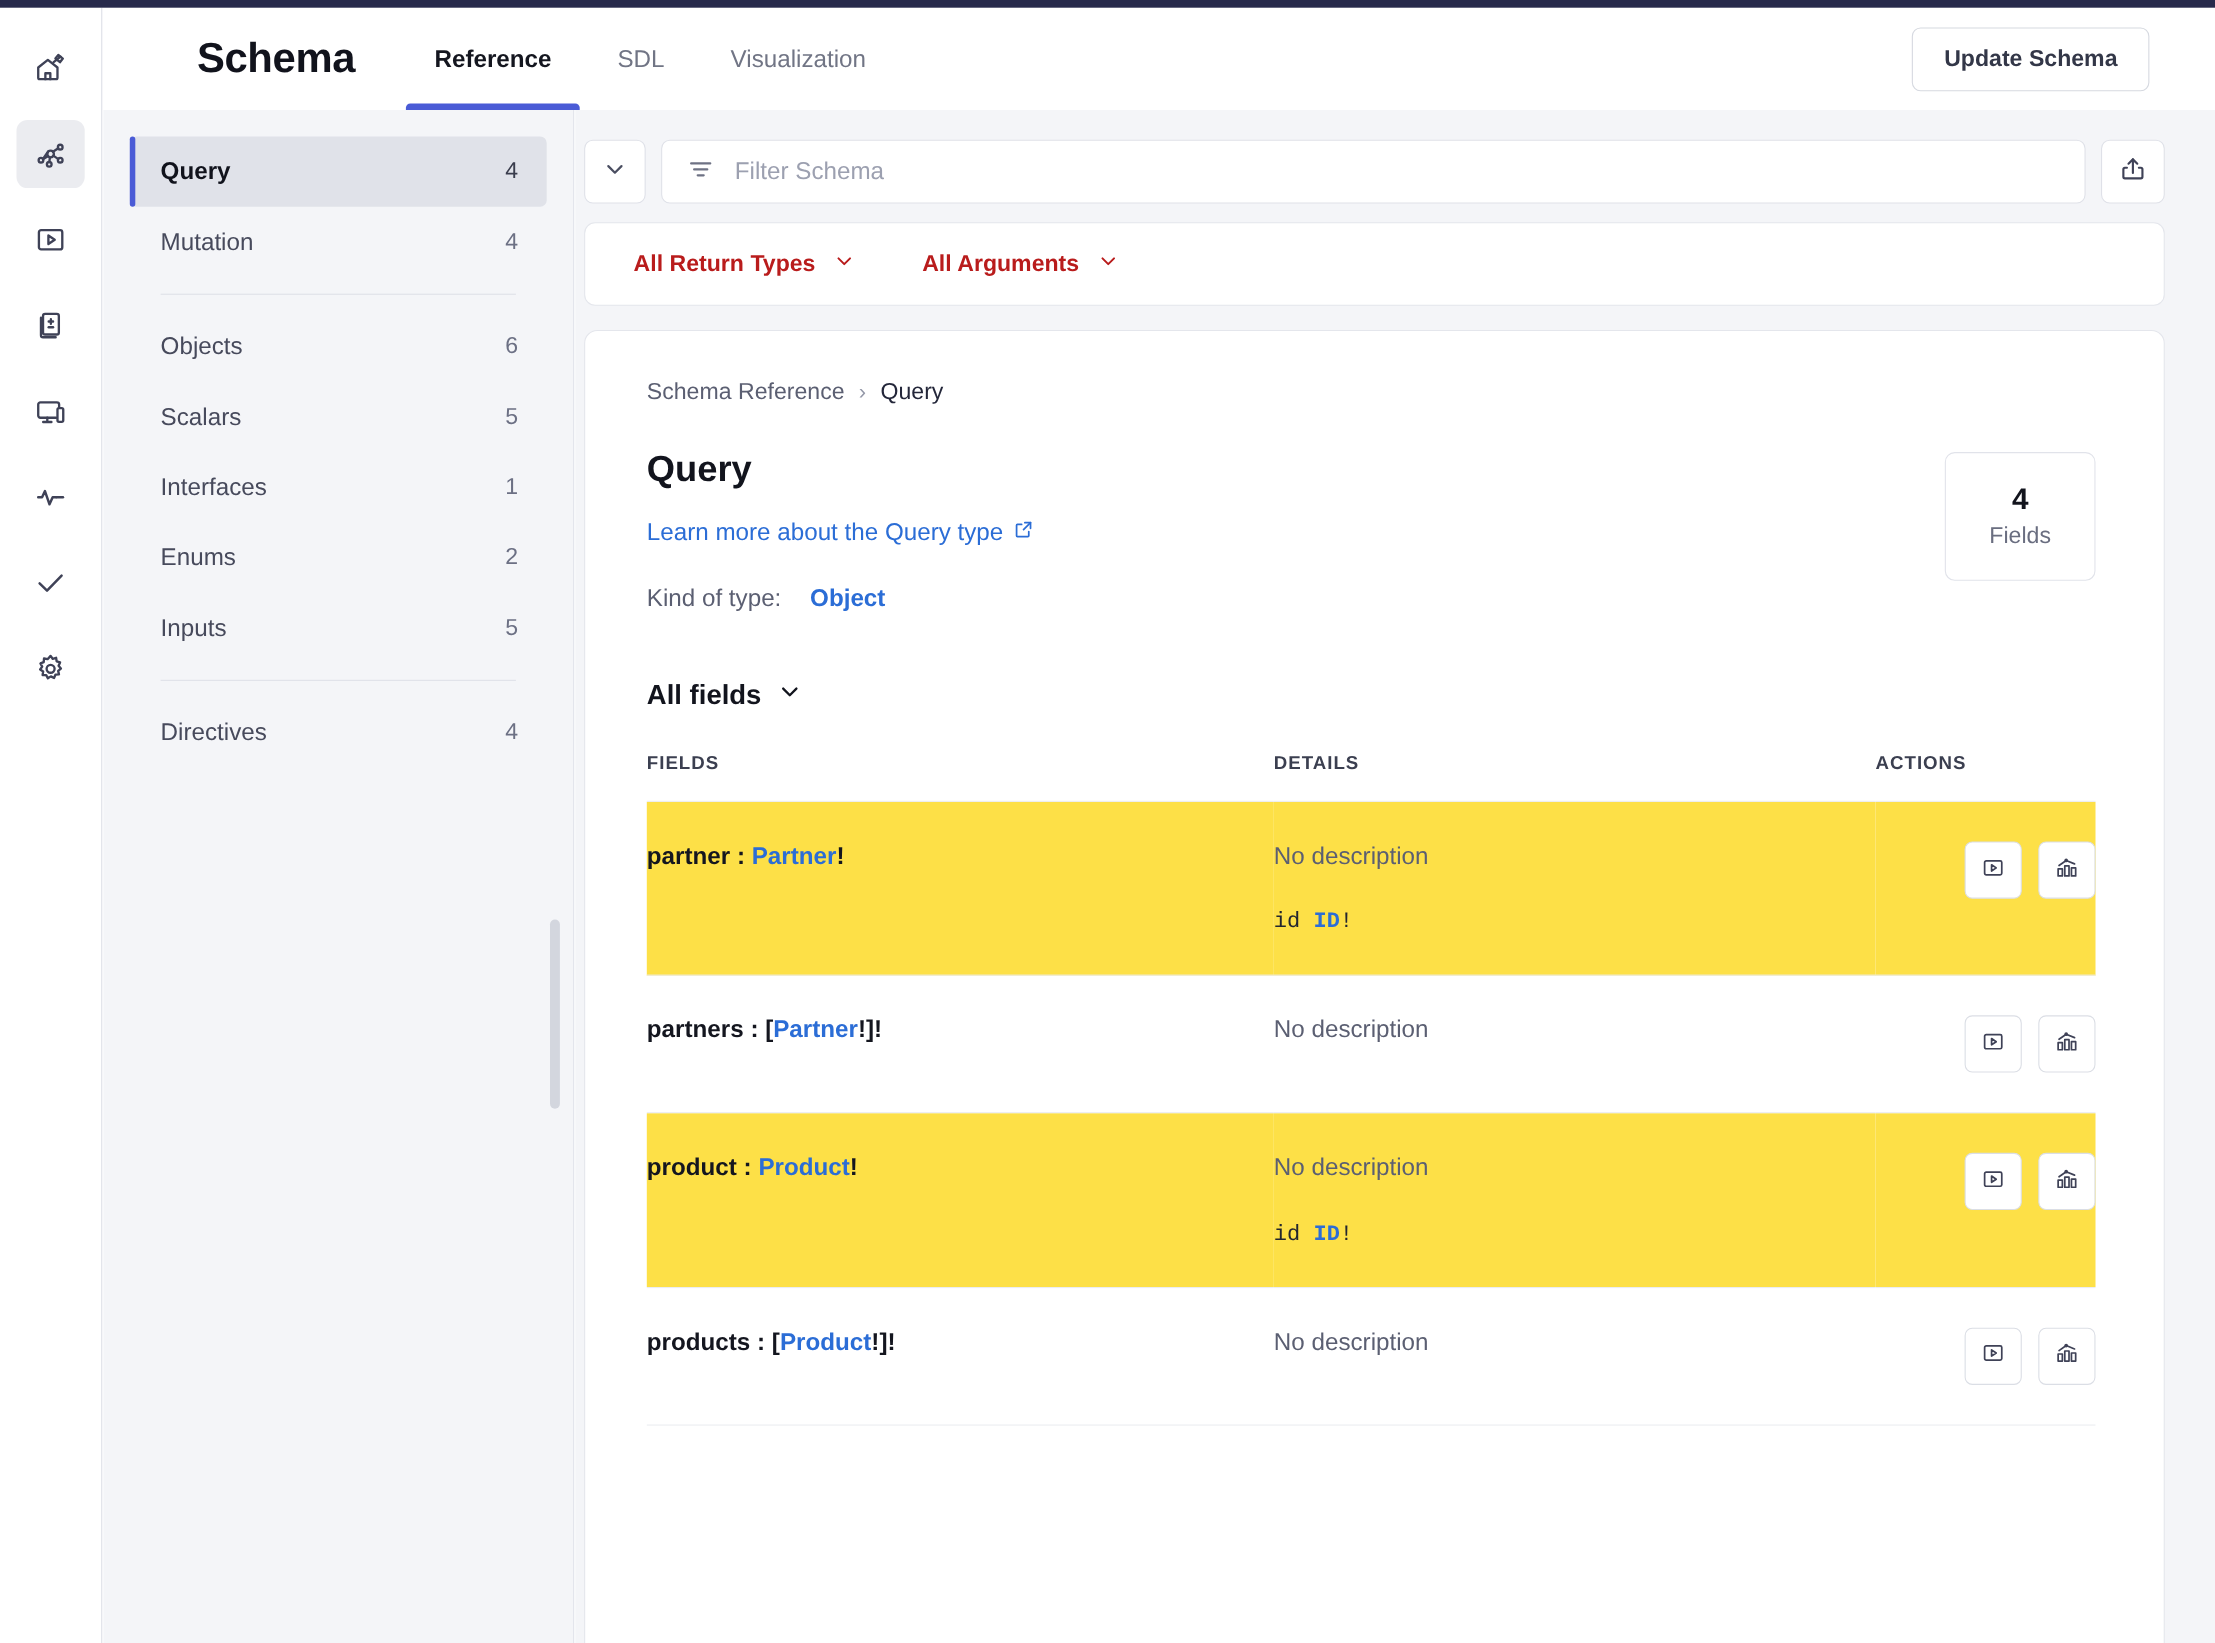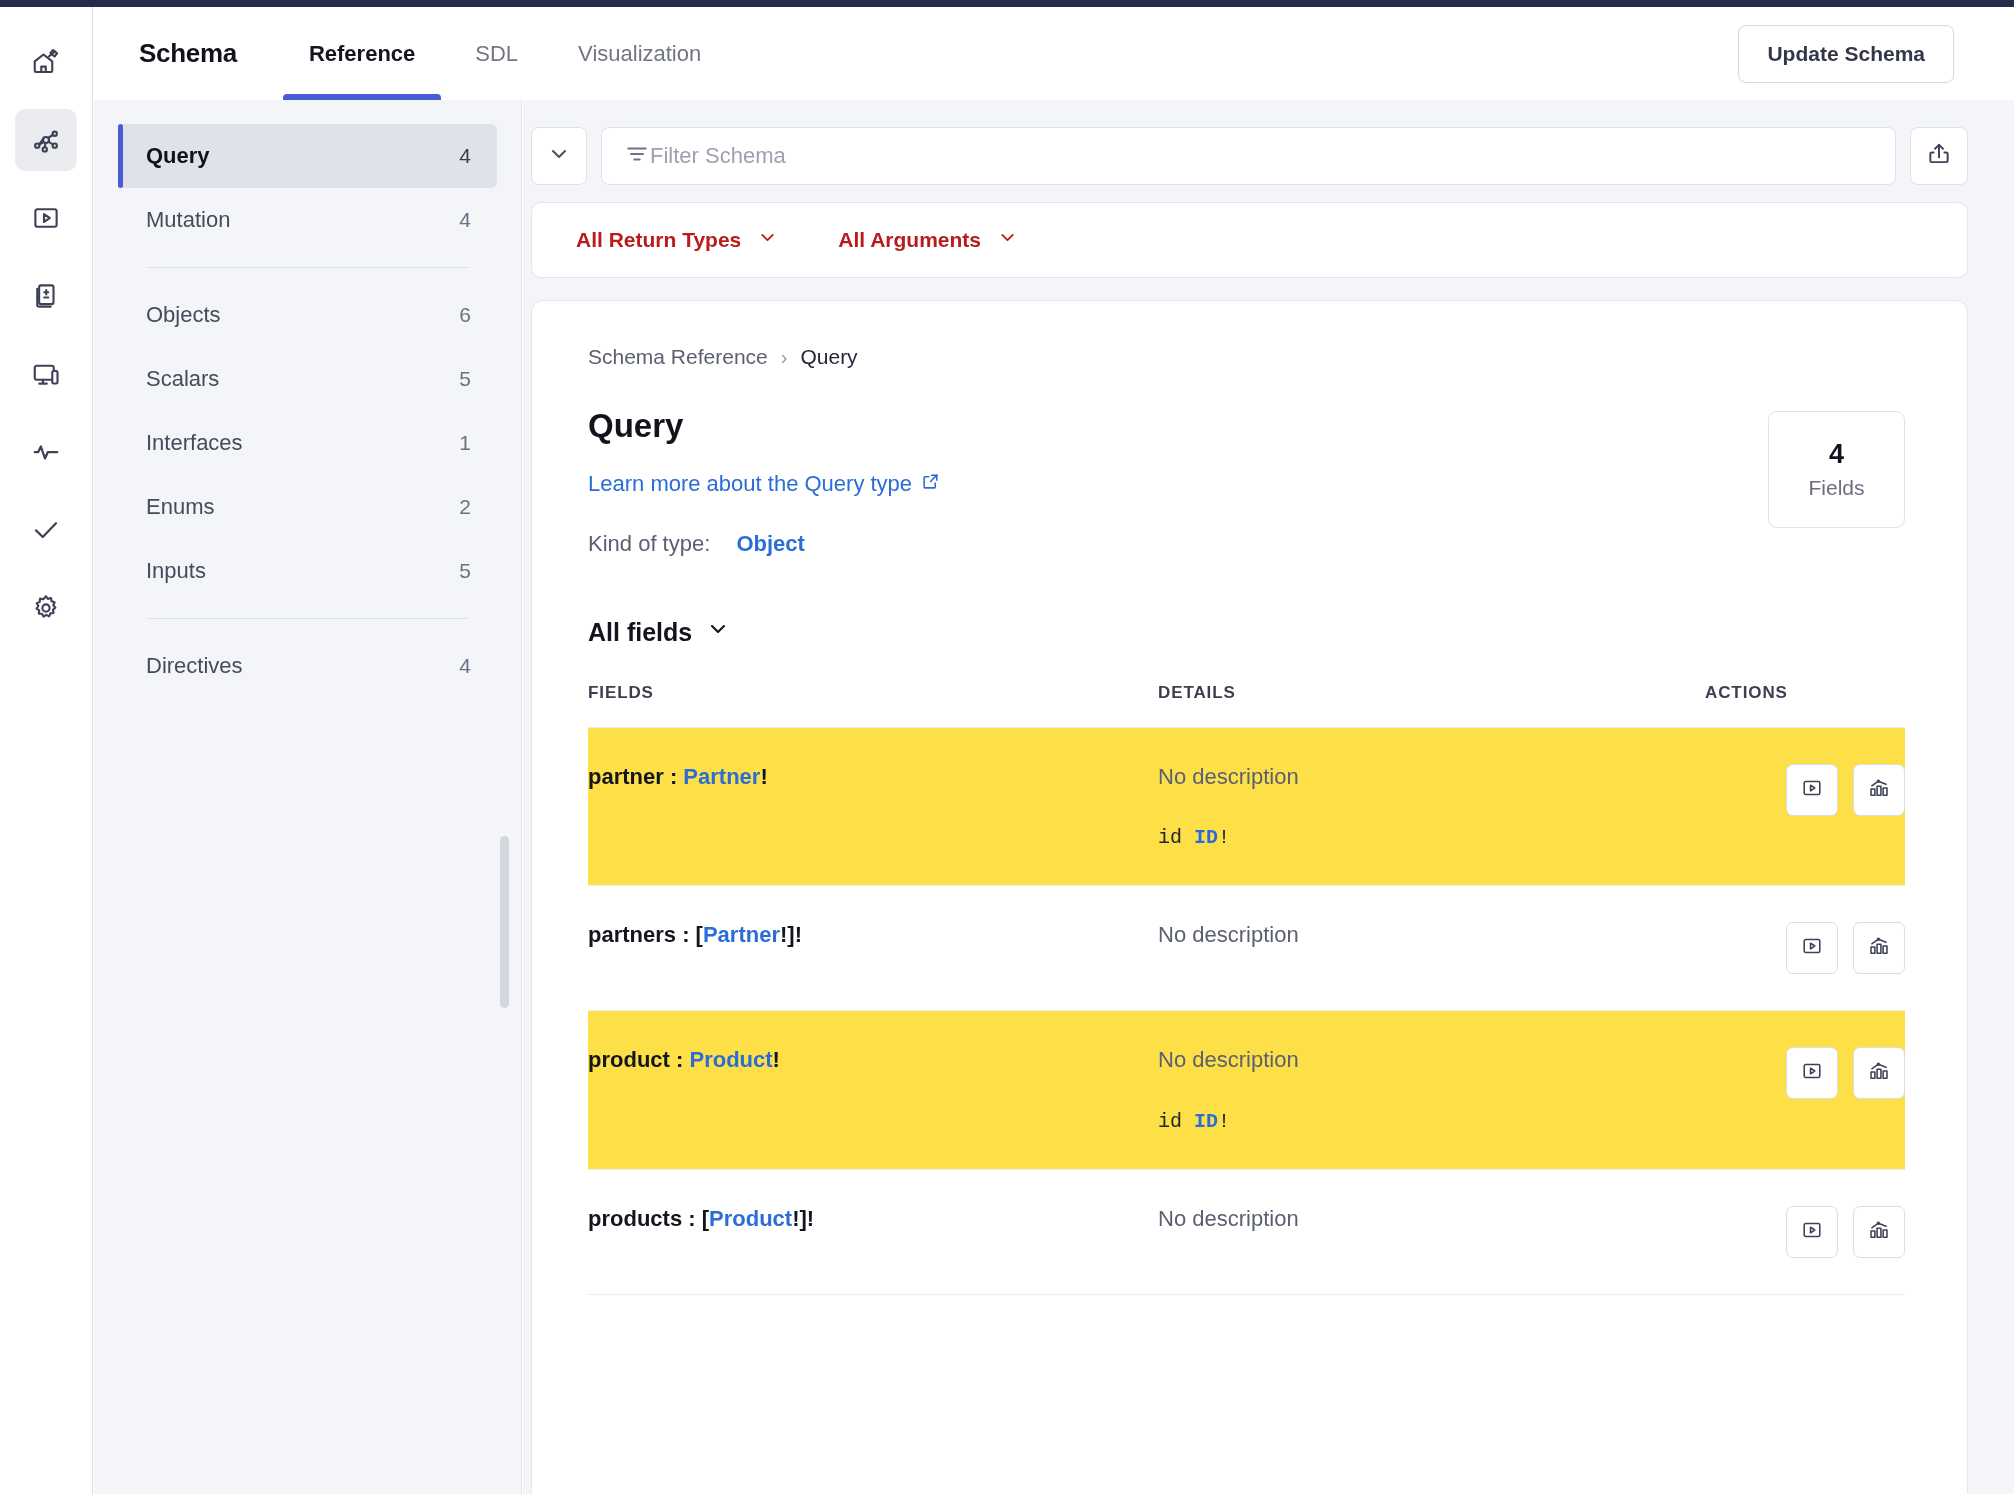--- a/index.html
+++ b/index.html
@@ -62,24 +62,24 @@
     position: absolute;
     top: 7px; left: 93px;
     width: 1921px;
     height: 93px;
     background: #ffffff;
     display: flex;
     align-items: center;
     z-index: 20;
   }
   .header-title {
-    font-size: 26px;
+    font-size: 38px;
     font-weight: 700;
     color: #11131c;
-    margin-left: 46px;
+    margin-left: 86px;
     letter-spacing: -0.3px;
   }
   .tabs {
     display: flex;
     align-items: flex-start;
     height: 93px;
     margin-left: 42px;
     gap: 0;
   }
   .tab {
@@ -208,20 +208,21 @@
   }
   .search-wrap {
     flex: 1;
     height: 58px;
     background: #ffffff;
     border: 1px solid #dfe1e8;
     border-radius: 8px;
     display: flex;
     align-items: center;
     padding: 0 22px;
+    gap: 18px;
   }
   .search-wrap input {
     border: none;
     outline: none;
     flex: 1;
     font-size: 22px;
     color: #2c2f3d;
     font-family: "Liberation Sans", sans-serif;
     background: transparent;
   }

